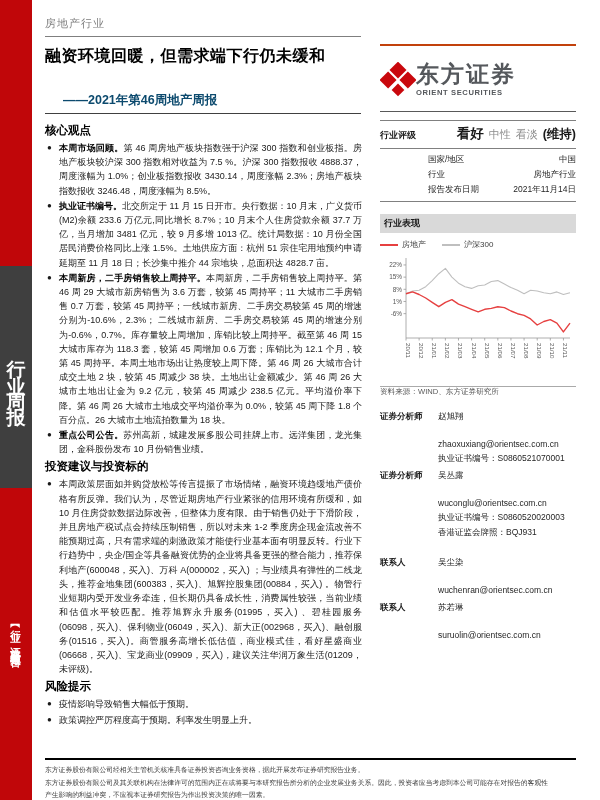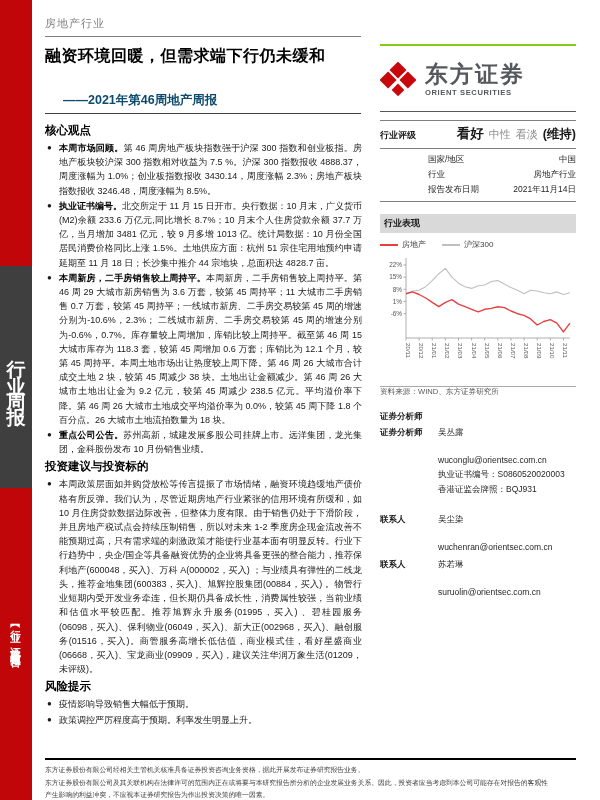--- a/index.html
+++ b/index.html
@@ -15,22 +15,22 @@
   .side-band span{writing-mode:vertical-rl;color:#fff;font-size:19px;font-weight:bold;letter-spacing:16px;}
   .side-foot{position:absolute;left:0;top:620px;width:32px;height:180px;display:flex;justify-content:center;}
   .side-foot span{writing-mode:vertical-rl;color:#fff;font-size:10.5px;font-weight:bold;letter-spacing:2px;}
   
   .industry-label{position:absolute;left:45px;top:16px;font-size:11px;color:#808080;letter-spacing:1px;}
   .hr1{position:absolute;left:45px;top:36px;width:316px;border-bottom:1px solid #7f7f7f;}
   .report-title{position:absolute;left:45px;top:46px;width:325px;font-size:16px;font-weight:bold;color:#000;letter-spacing:0.5px;}
   .report-subtitle{position:absolute;left:63px;top:92px;font-size:12.5px;font-weight:bold;color:#0c4a6e;}
   .hr2{position:absolute;left:45px;top:113px;width:316px;border-bottom:1.5px solid #404040;}
   .logo-box{position:absolute;left:380px;top:44px;width:196px;height:68px;
-    border-top:2px solid #84cc16;border-bottom:1.5px solid #595959;
-    display:flex;align-items:center;gap:9px;padding-top:2px;box-sizing:border-box;}
+    border-top:2px solid #c2410c;border-bottom:1.5px solid #595959;
+    display:flex;align-items:center;padding-top:2px;box-sizing:border-box;}
   .logo-text .cn{font-size:23px;font-weight:bold;color:#55585C;letter-spacing:2px;line-height:1.1;}
   .logo-text .en{font-size:7.6px;font-weight:bold;color:#55585C;letter-spacing:0.6px;}
   
   .left-col{position:absolute;left:45px;top:120px;width:317px;}
   .sec-head{font-size:11.5px;font-weight:bold;color:#000;margin:3px 0 3px 0;}
   .blist{margin:0;padding:0;list-style:none;}
   .blist li{position:relative;padding-left:14px;font-size:9px;line-height:14.2px;text-align:justify;margin-bottom:1px;}
   .blist li .dot{position:absolute;left:2px;top:0;font-size:8px;}
   .lead{font-weight:bold;color:#000;}
   
@@ -171,20 +171,25 @@
       <text transform="rotate(90 170.32 91)" x="170.32" y="91" font-size="6.2" fill="#555" text-anchor="start">21/10</text>
       <line x1="183.44" y1="86" x2="183.44" y2="88.5" stroke="#999" stroke-width="0.8"></line>
       <text transform="rotate(90 183.44 91)" x="183.44" y="91" font-size="6.2" fill="#555" text-anchor="start">21/11</text>
       <polyline points="26.0,41.7 32.6,39.0 39.1,38.2 45.7,34.7 52.2,28.6 58.8,21.7 65.4,16.4 71.9,25.1 78.5,31.2 85.0,34.7 91.6,36.4 98.2,33.8 104.7,33.0 111.3,29.5 117.8,28.6 124.4,32.1 131.0,35.6 137.5,38.2 144.1,41.7 150.6,38.2 157.2,39.0 163.8,40.8 170.3,41.7 176.9,39.9 183.4,42.5 190.0,40.8" fill="none" stroke="#BFBFBF" stroke-width="1.1" stroke-linejoin="round"></polyline>
       <polyline points="26.0,41.7 32.6,39.9 39.1,42.5 45.7,46.0 52.2,50.3 58.8,54.7 65.4,50.3 71.9,47.7 78.5,52.1 85.0,54.7 91.6,57.3 98.2,59.9 104.7,57.3 111.3,56.4 117.8,54.7 124.4,55.6 131.0,59.0 137.5,61.7 144.1,63.4 150.6,66.9 157.2,73.0 163.8,69.5 170.3,67.7 176.9,71.2 183.4,79.9 190.0,71.2" fill="none" stroke="#E64040" stroke-width="1.4" stroke-linejoin="round"></polyline>
     </svg>
   <div class="src-line">资料来源：WIND、东方证券研究所</div>
 
   <div class="person">
     <div class="plabel">证券分析师</div>
+    <div class="pbody">
+      <div class="pname">赵旭翔</div>
+      <div class="pline">zhaoxuxiang@orientsec.com.cn</div>
+      <div class="pline">执业证书编号：S0860521070001</div>
+    </div>
   </div>
   <div class="person" style="margin-top:4px;">
     <div class="plabel">证券分析师</div>
     <div class="pbody">
       <div class="pname">吴丛露</div>
       <div class="pline">wuconglu@orientsec.com.cn</div>
       <div class="pline">执业证书编号：S0860520020003</div>
       <div class="pline">香港证监会牌照：BQJ931</div>
     </div>
   </div>

